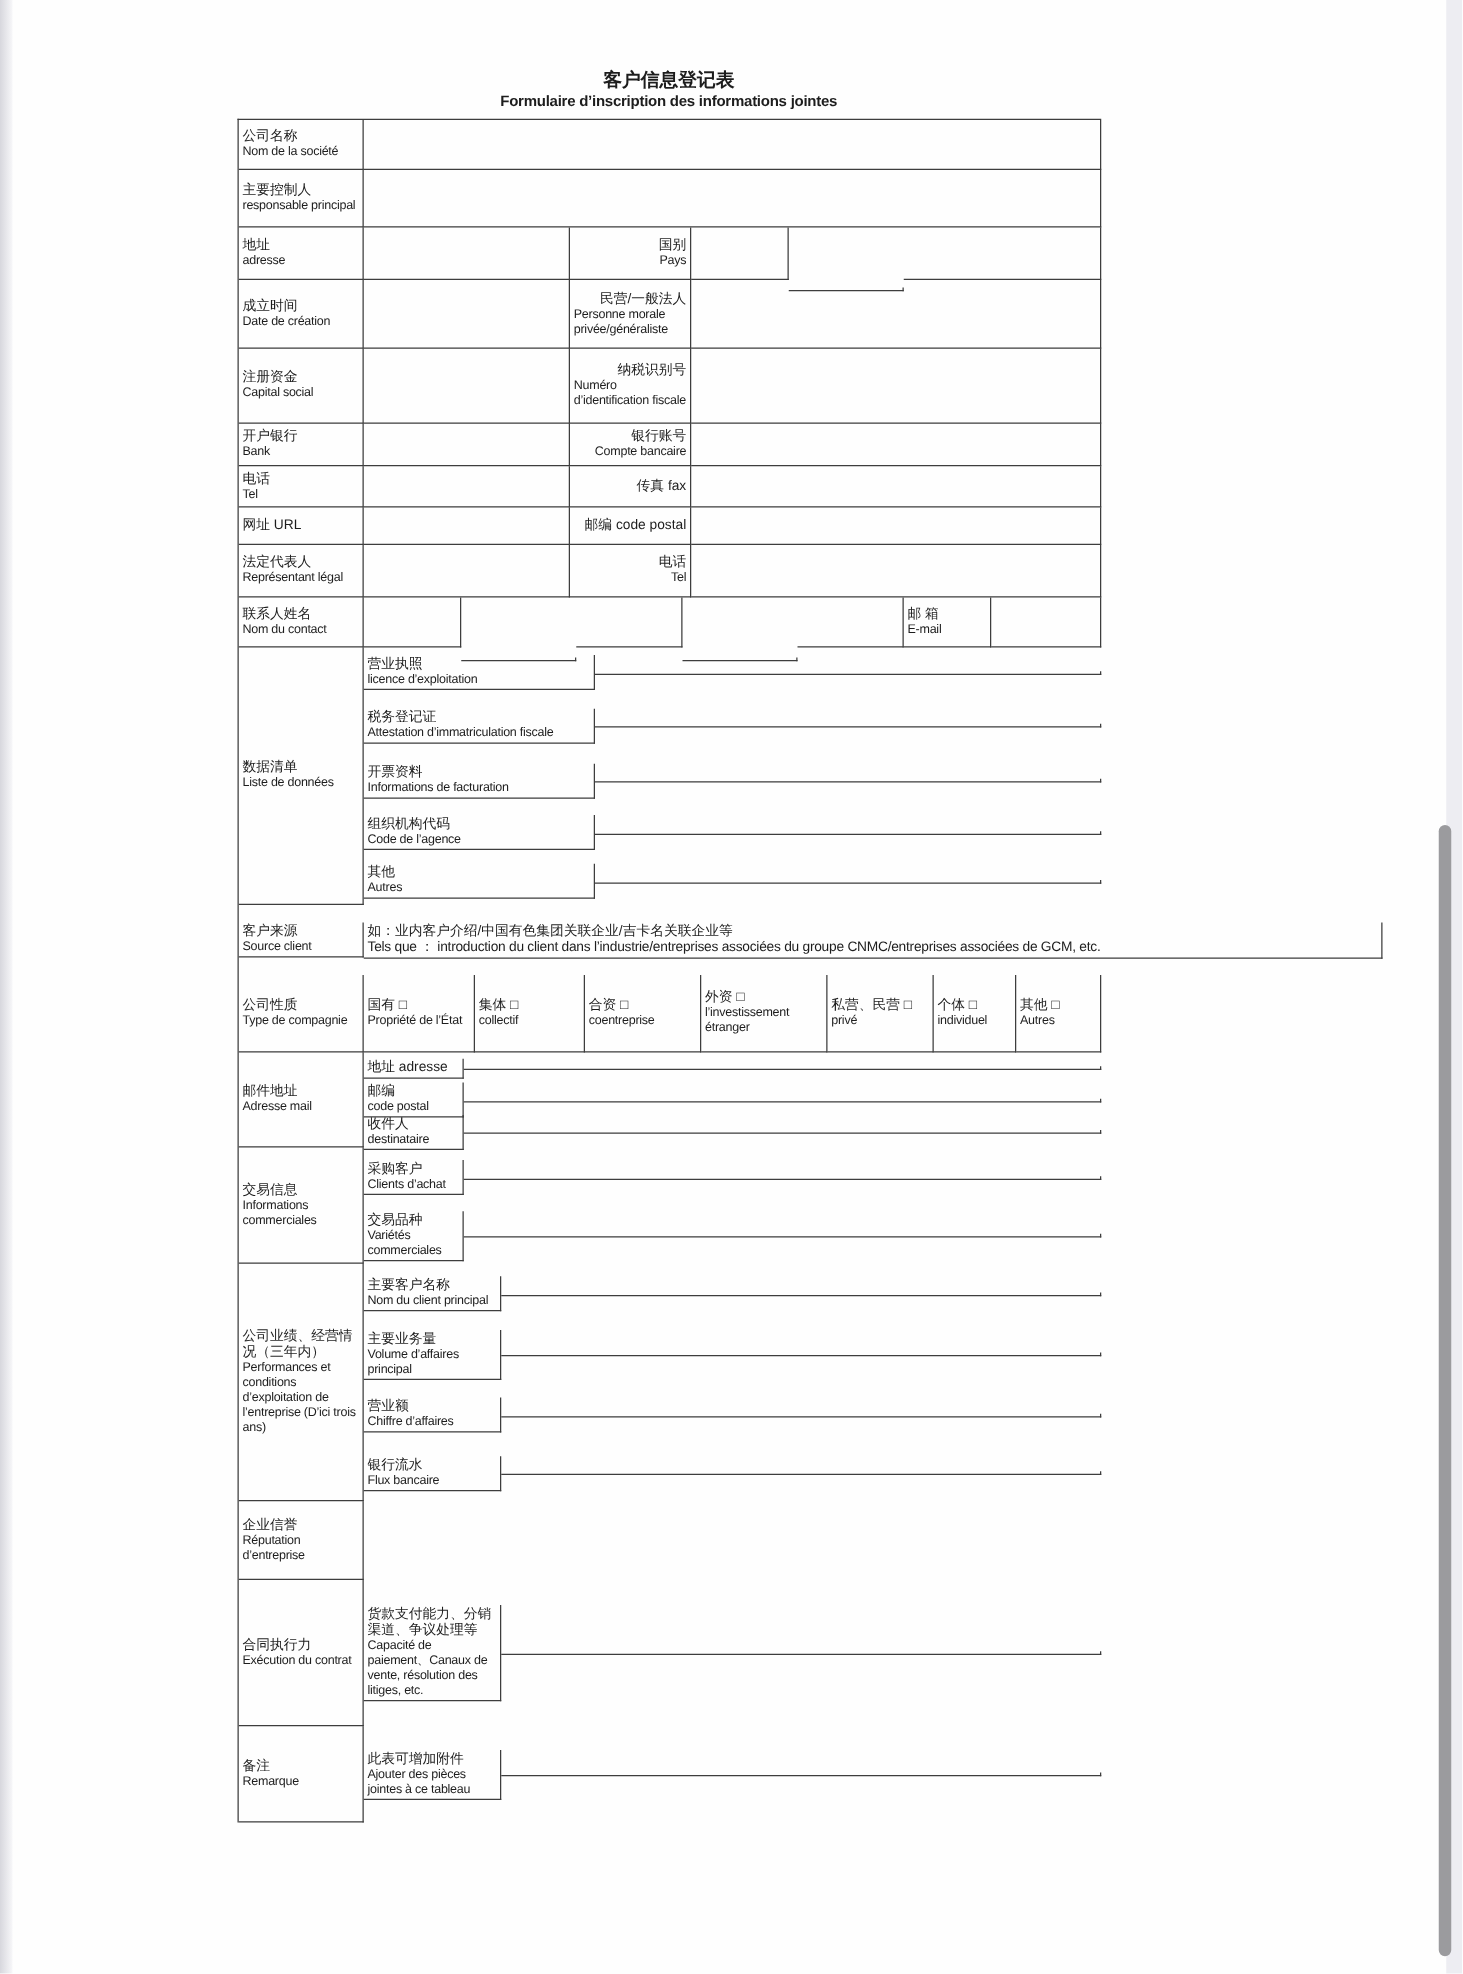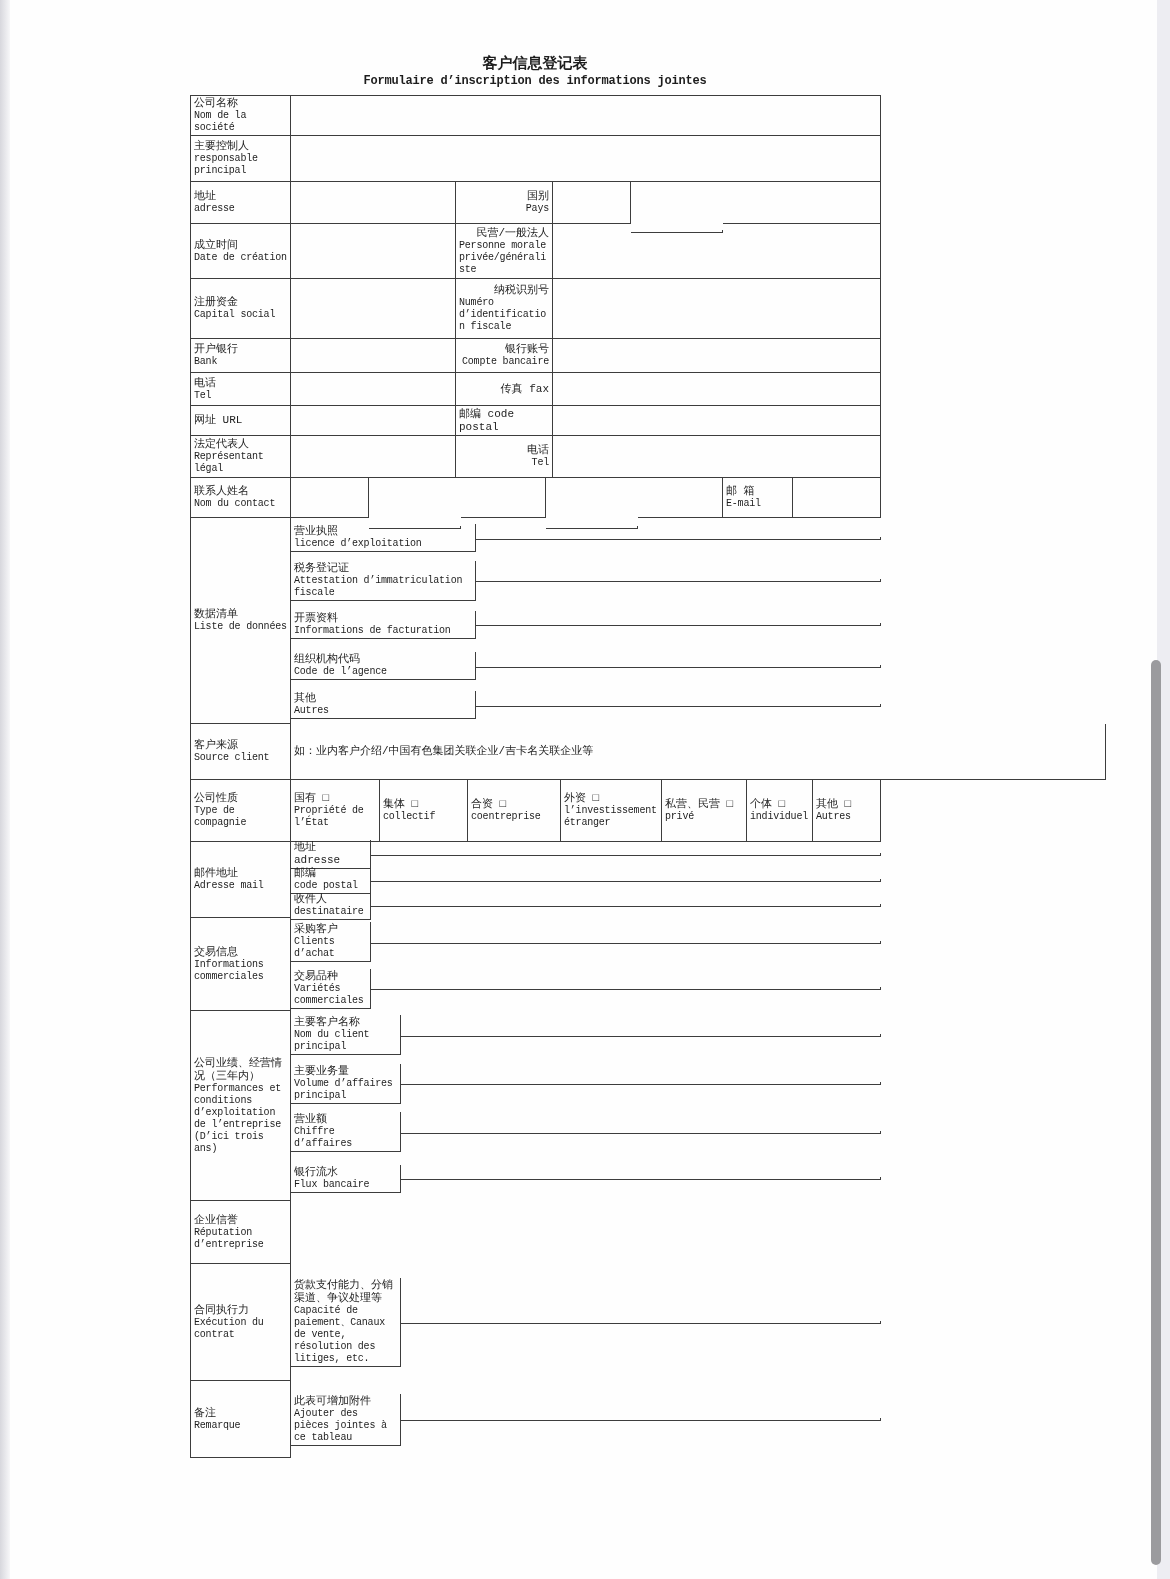--- a/index.html
+++ b/index.html
@@ -1,17 +1,17 @@
 <!DOCTYPE html>
 <html><head>
 <meta charset="utf-8">
 <style>
   html,body{margin:0;padding:0;background:#ffffff;}
   .sheet{position:relative;width:1170px;height:1579px;background:#fefefe;overflow:hidden;
-         font-family:Liberation Mono, monospace;color:#1d1d1d;}
+         font-family:Liberation Sans, sans-serif;color:#1d1d1d;}
   .edge-left{position:absolute;left:0;top:0;width:10px;height:100%;
              background:linear-gradient(to right,#d7d7dd,#f7f7f9);}
   .scroll-track{position:absolute;right:0;top:0;width:13px;height:100%;background:#ededf2;}
   .scroll-thumb{position:absolute;right:9px;top:660px;width:10px;height:905px;
                 background:#9b9b9e;border-radius:5px;}
   .titles{position:absolute;left:190px;top:56px;width:690px;text-align:center;}
   .t-zh{font-size:15px;font-weight:bold;line-height:18px;}
   .t-fr{font-size:12px;font-weight:bold;line-height:15px;letter-spacing:-0.2px;}
   .tbl{position:absolute;left:190px;top:95px;width:690px;
        border-top:1px solid #3d3d3d;border-left:1px solid #3d3d3d;}
@@ -23,21 +23,21 @@
   .fill{flex:1 1 auto;}
   .subs{flex:1 1 auto;display:flex;flex-direction:column;}
   .subs .tr{flex:0 0 auto;align-items:center;}
   .zh{font-size:11px;line-height:13px;}
   .fr{font-size:10px;line-height:12px;letter-spacing:-0.2px;}
   .cL{width:100px;}  .c165{width:165px;} .c97{width:97px;align-items:flex-end;}  .c78{width:78px;}
   .c92{width:92px;margin-top:48px;}  .c85{width:85px;}  .c70{width:70px;}  .c80{width:80px;}
   .c110{width:110px;} .c185{width:185px;}
   .o89{width:89px;} .o88{width:88px;} .o93{width:93px;} .o101{width:101px;}
   .o85{width:85px;} .o66{width:66px;}
-  .src-row{width:915px;}
+  .src-row{width:915px;align-items:center;}
   .src .fr{font-size:11px;line-height:13px;}
   .cb{font-size:11px;}
 </style>
 </head>
 <body>
 
 <div class="sheet">
   <div class="edge-left"></div>
   <div class="scroll-track"></div>
   <div class="scroll-thumb"></div>
@@ -225,20 +225,21 @@
       </div>
     </div>
 
     <div class="tr src-row" style="height:56px">
       <div class="td cL">
         <div class="zh">客户来源</div>
         <div class="fr">Source client</div>
       </div>
       <div class="td fill src">
         <div class="zh">如：业内客户介绍/中国有色集团关联企业/吉卡名关联企业等</div>
+        <div class="fr">Tels que ： introduction du client dans l’industrie/entreprises associées du groupe CNMC/entreprises associées de GCM, etc.</div>
       </div>
     </div>
 
     <div class="tr" style="height:62px">
       <div class="td cL">
         <div class="zh">公司性质</div>
         <div class="fr">Type de compagnie</div>
       </div>
       <div class="td o89">
         <div class="zh"><span>国有</span> <span class="cb">□</span></div>

